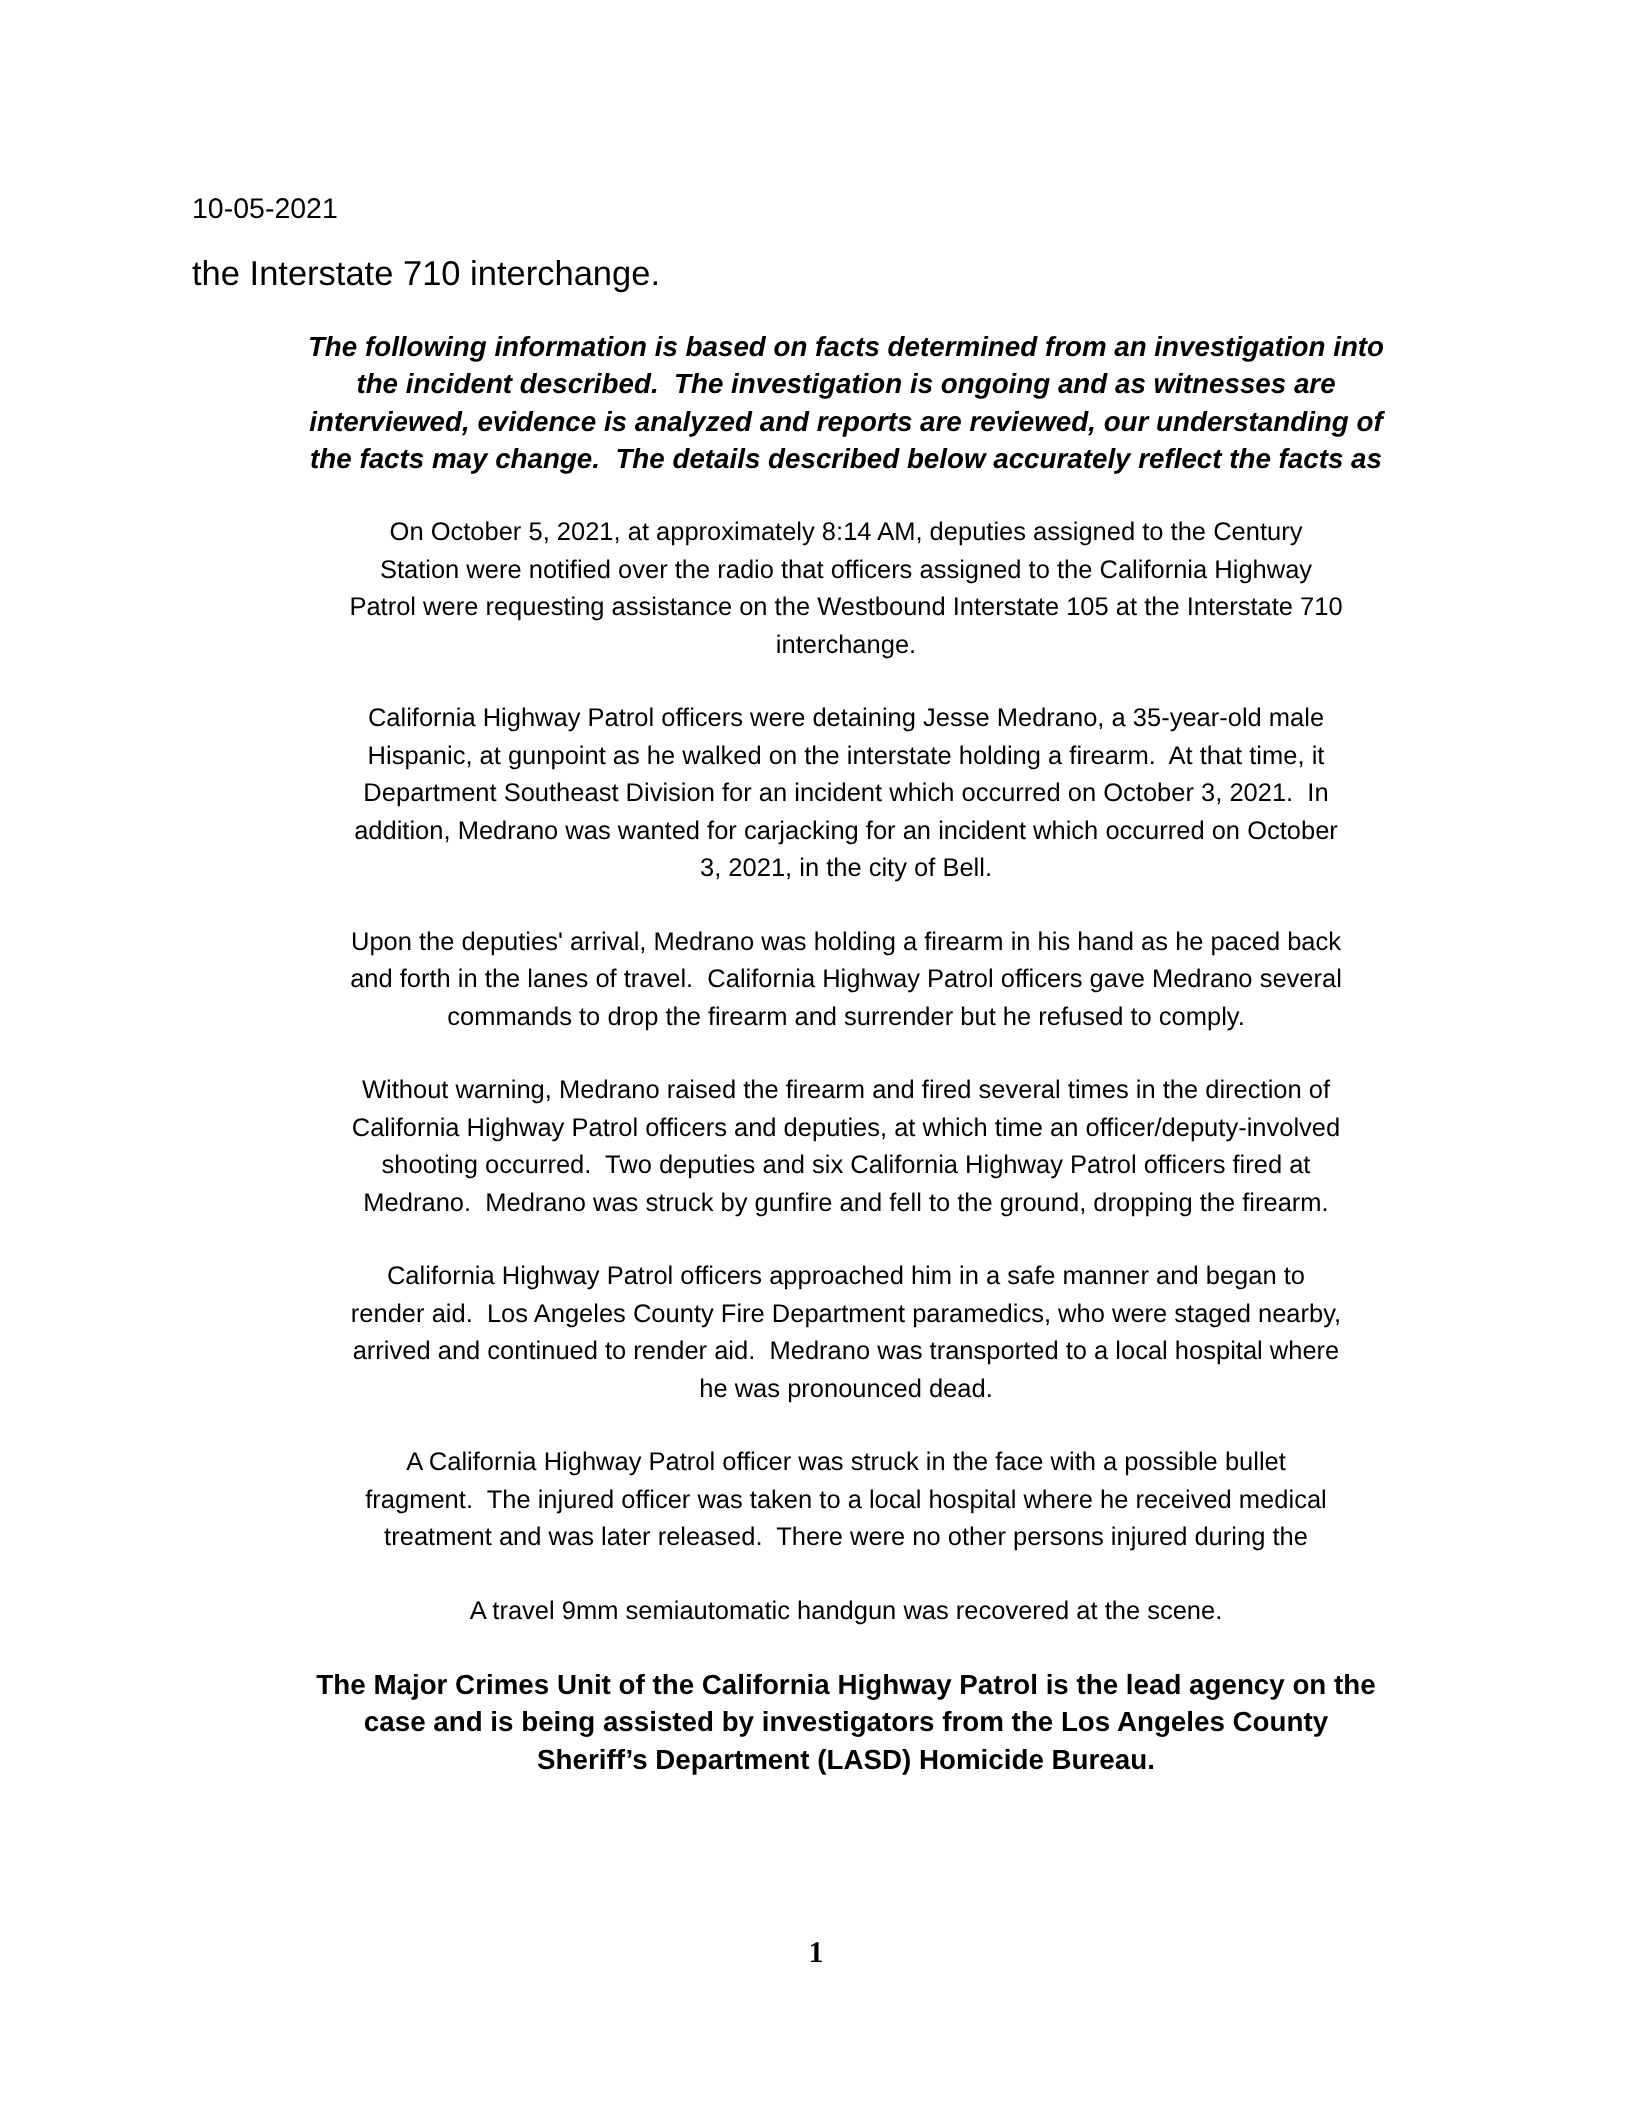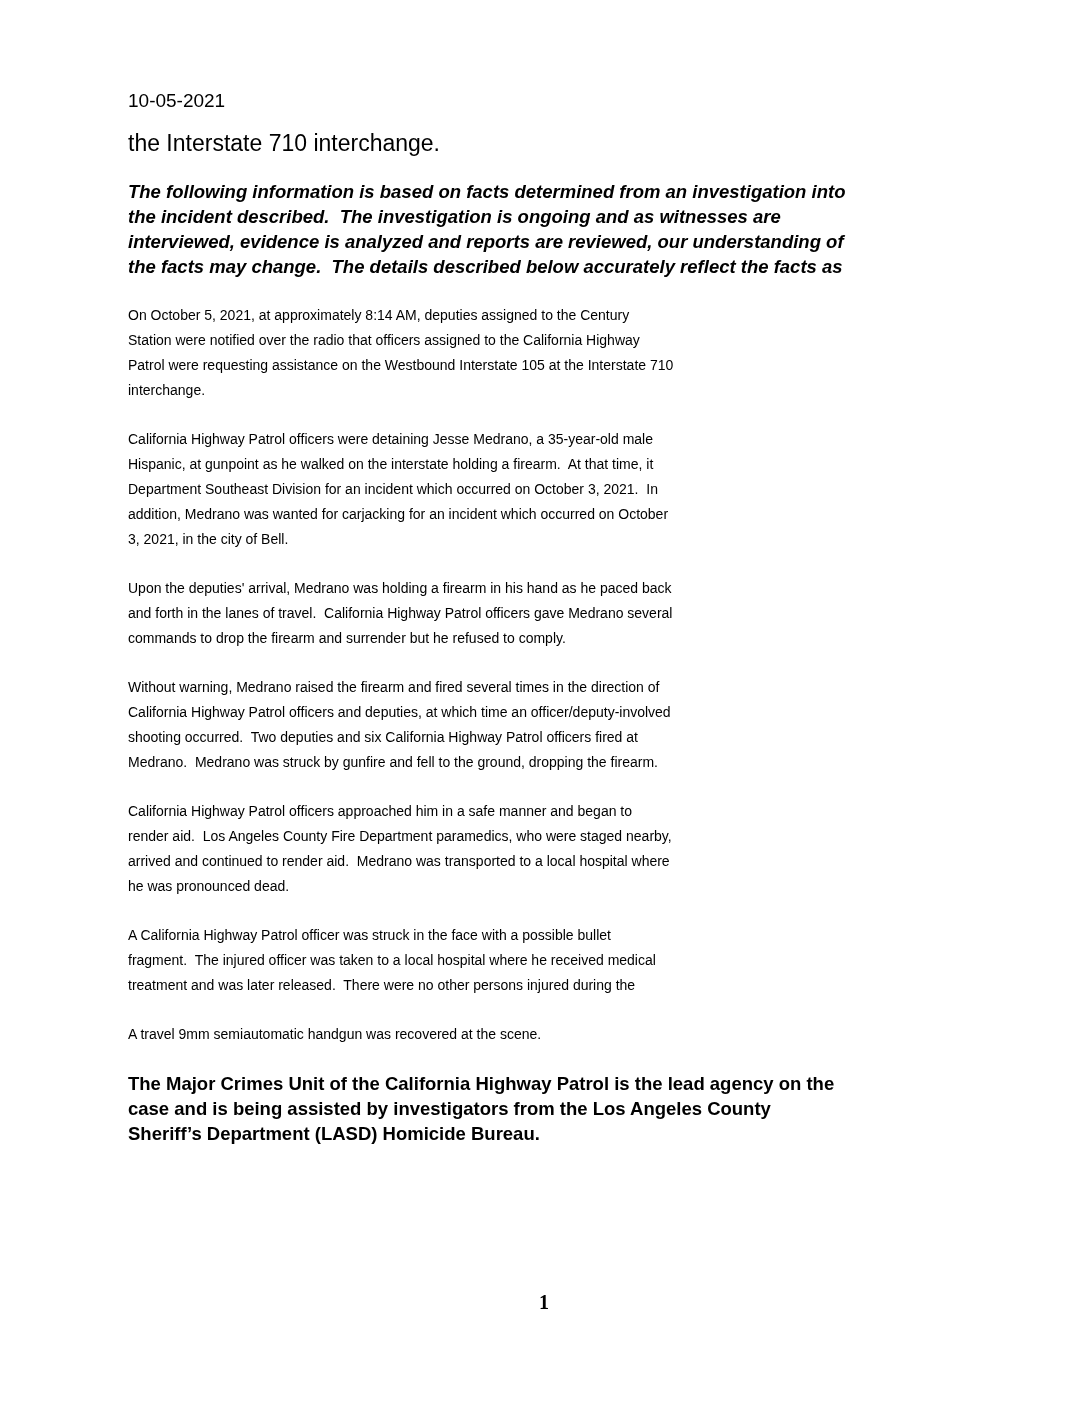--- a/index.html
+++ b/index.html
@@ -15,38 +15,40 @@
     color: #000000;
     box-sizing: border-box;
     padding: 88px 100px 0 128px;
     font-family: "Liberation Sans", sans-serif;
     overflow: hidden;
   }
   .date {
     font-size: 19px;
     line-height: 25px;
     white-space: pre;
+    margin-top: 39px;
   }
   .title {
     margin: 15px 0 0 0;
     font-size: 23px;
     font-weight: normal;
     line-height: 30px;
   }
   .title .title-line {
     white-space: pre;
   }
   .body-text {
     margin-top: 21px;
   }
   .paragraph {
-    margin: 0 0 24px 0;
+    margin: 0 0 24px 12px;
+    text-align: center;
   }
   .paragraph .line {
-    font-size: 14px;
+    font-size: 17px;
     line-height: 25px;
     white-space: pre;
   }
   .paragraph.bold-italic .line {
     font-size: 18.5px;
     font-weight: bold;
     font-style: italic;
   }
   .paragraph.bold .line {
     font-size: 18.5px;

